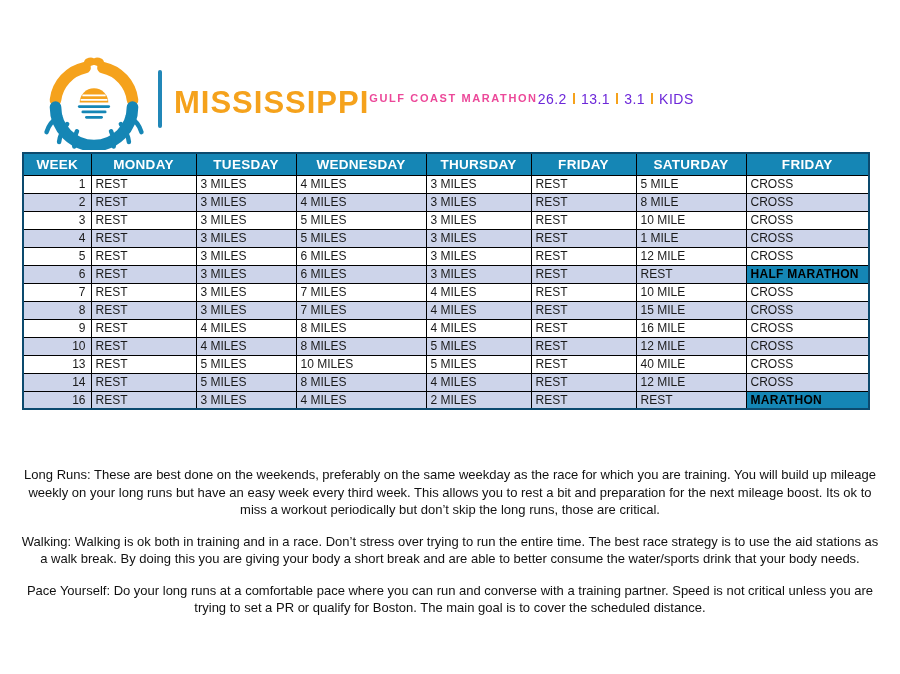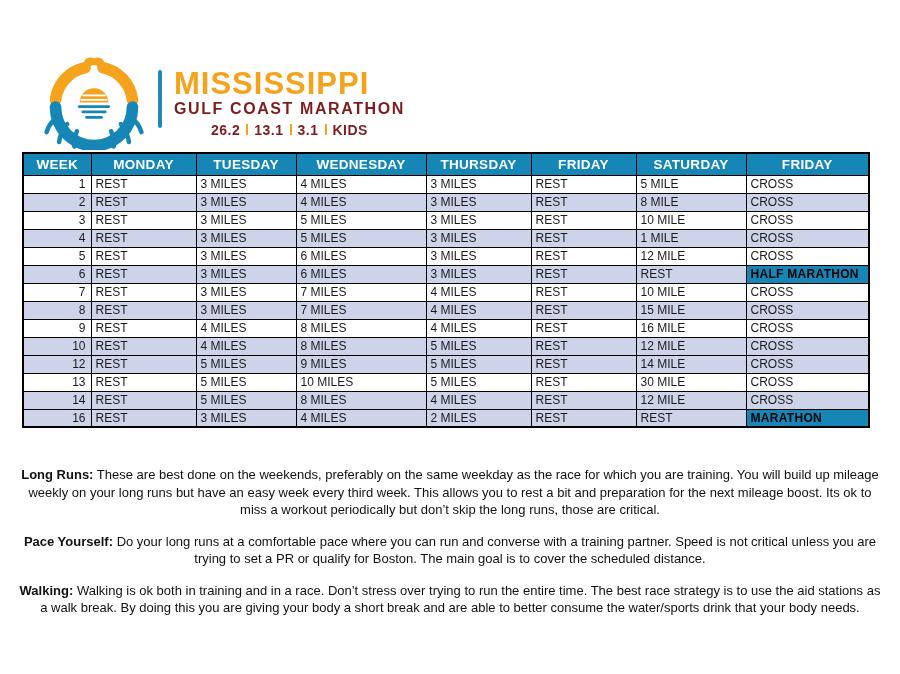--- a/index.html
+++ b/index.html
@@ -9,43 +9,43 @@
     position: relative;
     font-family: "Liberation Sans", sans-serif;
     color: #1a1a1a;
     overflow: hidden;
   }
 
   
   .logo { position: absolute; top: 56px; left: 36px; display: flex; align-items: center; }
   .logo-crab { width: 116px; height: 94px; flex: 0 0 auto; }
   .logo-bar { width: 4px; height: 58px; background: #2187B8; margin: 0 12px 8px 6px; border-radius: 2px; }
-  .logo-text { display: flex; flex-direction: column; }
+  .logo-text { display: flex; flex-direction: row; }
   .logo-title {
     font-size: 31px; font-weight: bold; letter-spacing: 1px;
     color: #F5A21C; line-height: 30px;
   }
   .logo-subtitle {
-    font-size: 16px; font-weight: bold; letter-spacing: 1.6px;
-    color: #7f1d1d; line-height: 20px;
+    font-size: 11px; font-weight: bold; letter-spacing: 1.6px;
+    color: #ec4899; line-height: 20px;
   }
   .logo-distances {
-    font-size: 14px; font-weight: bold; color: #7f1d1d;
+    font-size: 14px; font-weight: normal; color: #6d28d9;
     letter-spacing: 0.5px; text-align: center; margin-top: 3px;
   }
   .logo-distances .sep {
     display: inline-block; width: 2px; height: 11px;
     background: #F5A21C; margin: 0 6px;
   }
 
   
   .schedule-wrap { position: absolute; top: 152px; left: 22px; }
   table.schedule {
     border-collapse: collapse; table-layout: fixed; width: 846px;
-    border: 2px solid #000000;
+    border: 2px solid #0c4a6e;
   }
   table.schedule th, table.schedule td {
     border: 1px solid #000;
     overflow: hidden; white-space: nowrap;
   }
   table.schedule th {
     background: #1586B5; color: #fff;
     font-size: 13.5px; font-weight: bold;
     height: 22px; text-align: center; letter-spacing: 0.3px;
   }
@@ -59,21 +59,21 @@
     background: #1586B5 !important; color: #000000;
     font-weight: bold; letter-spacing: 0.3px;
   }
 
   
   .notes { position: absolute; top: 466px; left: 18px; width: 864px; }
   .notes p {
     text-align: center; font-size: 13px; line-height: 17.5px;
     margin-bottom: 14px; color: #111;
   }
-  .notes p b { font-weight: bold; }
+  .notes p b { font-weight: normal; }
 </style>
 </head>
 <body>
 
 <div class="logo">
   <svg class="logo-crab" viewBox="0 0 120 105" aria-hidden="true">
 
     <path d="M 50,13 A 42,42 0 0 0 17,49" stroke="#F5A21C" stroke-width="13" fill="none" stroke-linecap="round"></path>
     <path d="M 70,13 A 42,42 0 0 1 103,49" stroke="#F5A21C" stroke-width="13" fill="none" stroke-linecap="round"></path>
 
@@ -225,38 +225,28 @@
         <tr class="alt">
           <td class="week">10</td>
           <td>REST</td>
           <td>4 MILES</td>
           <td>8 MILES</td>
           <td>5 MILES</td>
           <td>REST</td>
           <td>12 MILE</td>
           <td>CROSS</td>
         </tr>
-        <tr class="alt">
-          <td class="week">12</td>
-          <td>REST</td>
-          <td>5 MILES</td>
-          <td>9 MILES</td>
-          <td>5 MILES</td>
-          <td>REST</td>
-          <td>14 MILE</td>
-          <td>CROSS</td>
-        </tr>
         <tr>
           <td class="week">13</td>
           <td>REST</td>
           <td>5 MILES</td>
           <td>10 MILES</td>
           <td>5 MILES</td>
           <td>REST</td>
-          <td>30 MILE</td>
+          <td>40 MILE</td>
           <td>CROSS</td>
         </tr>
         <tr class="alt">
           <td class="week">14</td>
           <td>REST</td>
           <td>5 MILES</td>
           <td>8 MILES</td>
           <td>4 MILES</td>
           <td>REST</td>
           <td>12 MILE</td>
@@ -271,15 +261,15 @@
           <td>REST</td>
           <td>REST</td>
           <td class="hl">MARATHON</td>
         </tr>
       </tbody>
   </table>
 </div>
 
 <div class="notes" id="notes">
     <p><b>Long Runs:</b> <span> These are best done on the weekends, preferably on the same weekday as the race for which you are training. You will build up mileage weekly on your long runs but have an easy week every third week. This allows you to rest a bit and preparation for the next mileage boost. Its ok to miss a workout periodically but don’t skip the long runs, those are critical.</span></p>
+    <p><b>Walking:</b> <span> Walking is ok both in training and in a race. Don’t stress over trying to run the entire time. The best race strategy is to use the aid stations as a walk break. By doing this you are giving your body a short break and are able to better consume the water/sports drink that your body needs.</span></p>
     <p><b>Pace Yourself:</b> <span> Do your long runs at a comfortable pace where you can run and converse with a training partner. Speed is not critical unless you are trying to set a PR or qualify for Boston. The main goal is to cover the scheduled distance.</span></p>
-    <p><b>Walking:</b> <span> Walking is ok both in training and in a race. Don’t stress over trying to run the entire time. The best race strategy is to use the aid stations as a walk break. By doing this you are giving your body a short break and are able to better consume the water/sports drink that your body needs.</span></p>
   </div>
 
 </body></html>

